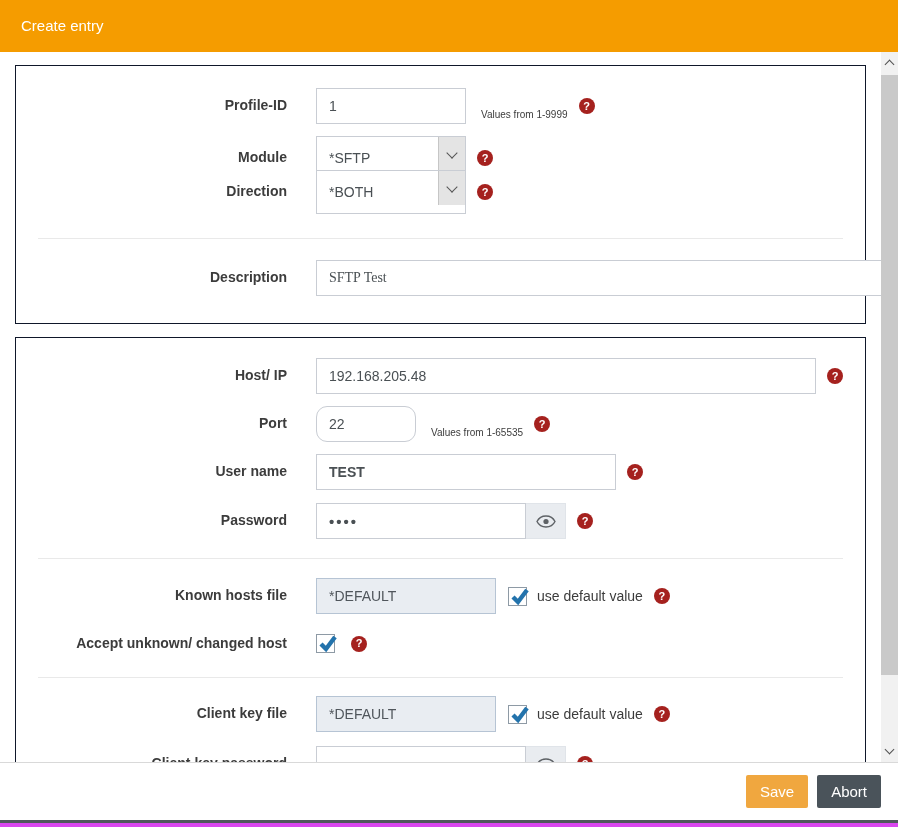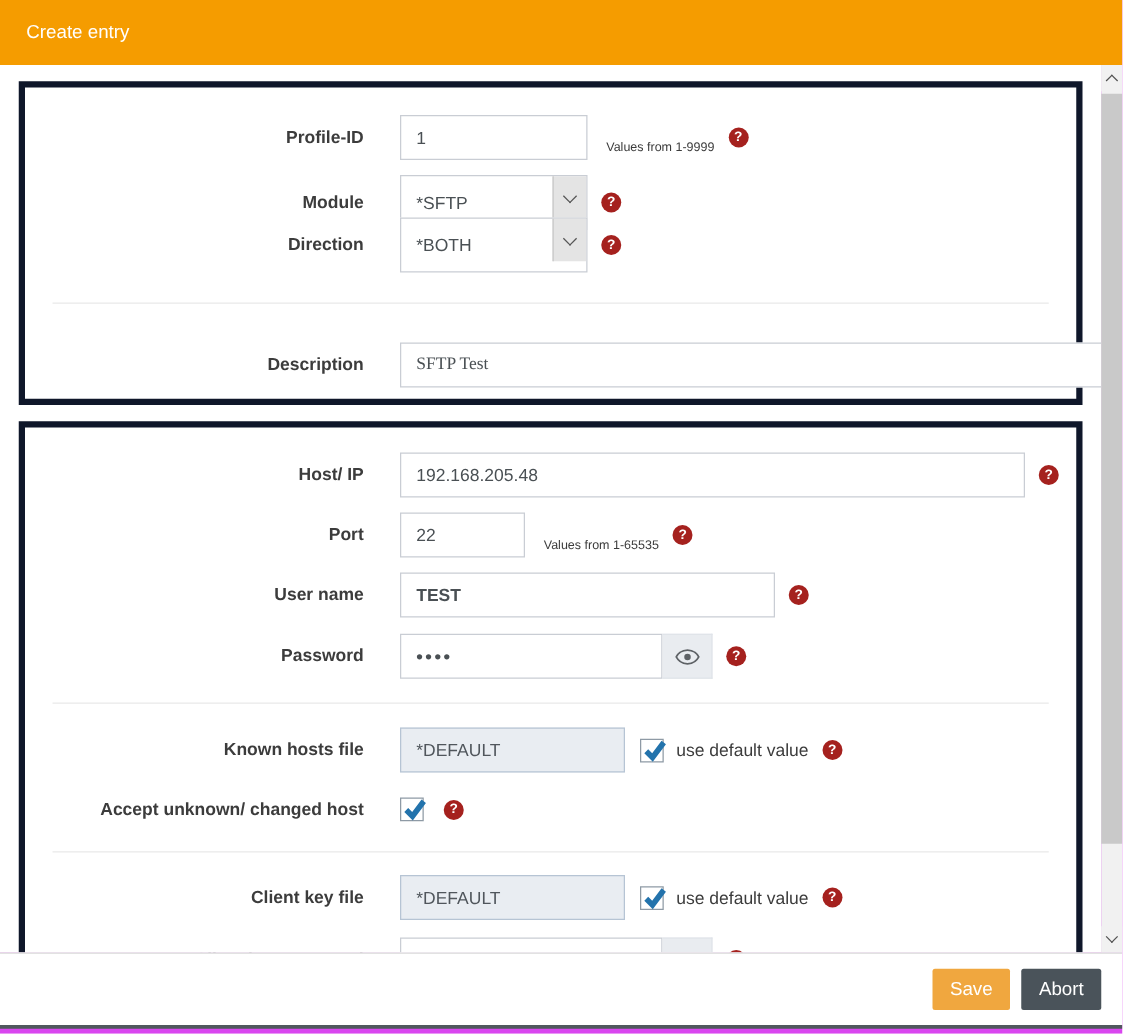--- a/index.html
+++ b/index.html
@@ -6,21 +6,21 @@
   html,body { width:898px; height:827px; }
   body { font-family:"Liberation Sans", sans-serif; background:#fff; }
   .page { position:relative; width:898px; height:827px; background:#d946ef; overflow:hidden; }
 
   
   .header { position:absolute; left:0; top:0; width:898px; height:52px; background:#F59C00; }
   .header-title { position:absolute; left:21px; top:17px; color:#fff; font-size:15px; }
 
   
   .content { position:absolute; left:0; top:52px; width:881px; height:710px; overflow:hidden; background:#fff; }
-  .panel { position:absolute; left:15px; width:851px; background:#fff; border:5px solid #0f172a; }
+  .panel { position:absolute; left:15px; width:851px; background:#fff; border:1px solid #0f172a; }
   .panel-1 { top:13px; height:259px; }
   .panel-2 { top:285px; height:480px; }
   .divider { position:absolute; left:22px; right:22px; height:1px; background:#E9E9E9; }
 
   .row { position:absolute; left:0; right:0; display:flex; align-items:center; }
   .lbl { flex:0 0 271px; text-align:right; font-weight:bold; color:#3C3C3C; font-size:14px; line-height:1.25; }
   .ctrls { display:flex; align-items:center; margin-left:29px; }
 
   .inp { height:36px; border:1px solid #C9CDD4; background:#fff; padding:0 12px; font-size:14px;
          color:#4A5054; font-family:"Liberation Sans", sans-serif; outline:none; }
@@ -106,21 +106,21 @@
           <div class="select" style="width:150px;">
             <span class="sel-val">*BOTH</span>
             <span class="sel-arrow"></span>
           </div>
           <span class="help"></span>
         </div>
       </div>
 
       <div class="divider" style="top:172px;"></div>
 
-      <div class="row" style="top:204px;justify-content:space-between;">
+      <div class="row" style="top:194px;justify-content:space-between;">
         <label class="lbl">Description</label>
         <div class="ctrls">
           <input class="inp" style="width: 580px; font-family: Liberation Serif, serif;" value="SFTP Test">
           <span class="help"></span>
         </div>
       </div>
     </div>
 
     <div class="panel panel-2">
 
@@ -128,21 +128,21 @@
         <label class="lbl">Host/ IP</label>
         <div class="ctrls">
           <input class="inp" style="width: 500px;" value="192.168.205.48">
           <span class="help"></span>
         </div>
       </div>
 
       <div class="row" style="top:68px;">
         <label class="lbl">Port</label>
         <div class="ctrls">
-          <input class="inp" style="width: 100px;" value="22">
+          <input class="inp" style="width: 100px; border-radius: 11px;" value="22">
           <span class="hint">Values from 1-65535</span>
           <span class="help"></span>
         </div>
       </div>
 
       <div class="row" style="top:116px;">
         <label class="lbl">User name</label>
         <div class="ctrls">
           <input class="inp" style="width: 300px; font-weight: bold;" value="TEST">
           <span class="help"></span>

